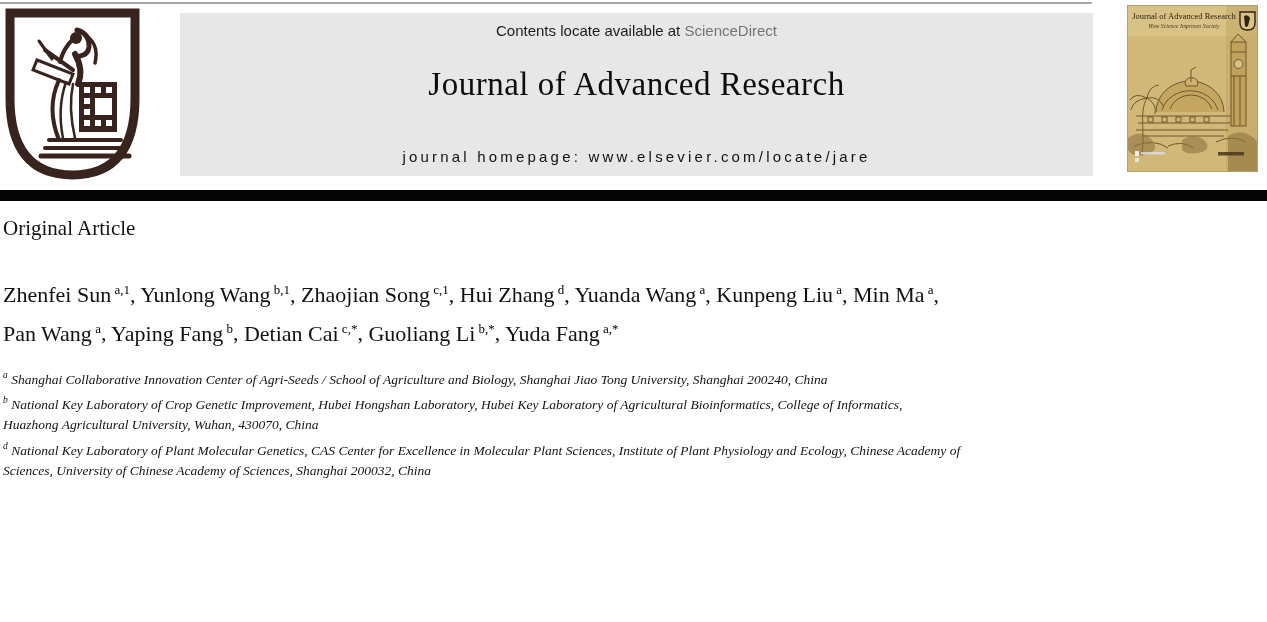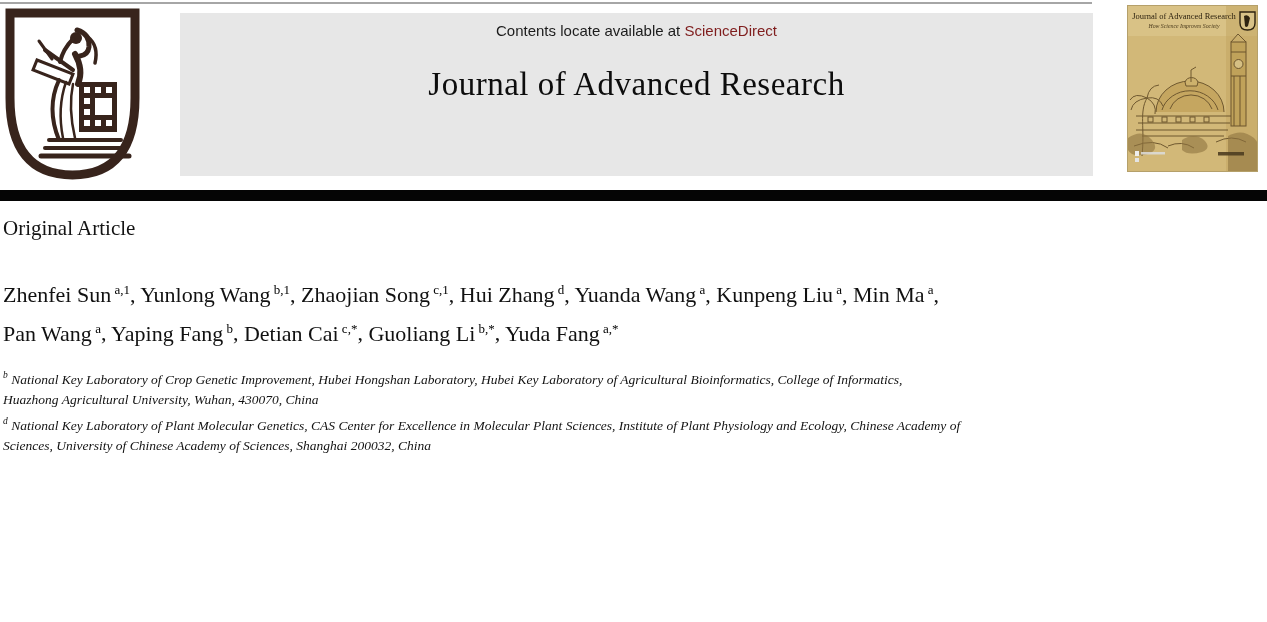--- a/index.html
+++ b/index.html
@@ -9,21 +9,21 @@
   
   .topline{position:absolute;left:0;top:2px;width:1092px;height:2px;background:#a6a6a6;}
 
   
   .pub-logo{position:absolute;left:3px;top:8px;width:139px;height:175px;}
 
   
   .banner{position:absolute;left:180px;top:13px;width:913px;height:163px;background:#e7e7e7;
           text-align:center;}
   .contents-line{margin-top:9px;font-family:"Liberation Sans",sans-serif;font-size:15px;color:#1c1c1c;}
-  .sd-link{color:#7f1d1d;text-decoration:none;cursor:pointer;}
+  .sd-link{color:#737373;text-decoration:none;cursor:pointer;}
   .journal-title{margin-top:27px;font-size:33px;color:#0d0d0d;letter-spacing:0.5px;}
   .homepage-line{position:absolute;left:0;right:0;bottom:11px;
                  font-family:"Liberation Sans",sans-serif;font-size:15px;letter-spacing:3.2px;
                  color:#111;cursor:pointer;}
 
   
   .cover{position:absolute;left:1127px;top:5px;width:131px;height:167px;background:#d2b878;
          border:1px solid #b5a06a;box-sizing:border-box;overflow:hidden;cursor:pointer;}
   .cover-title{position:absolute;top:5px;left:0;width:112px;text-align:center;z-index:2;
                font-size:8.5px;color:#2e2310;font-family:"Liberation Serif",serif;}
@@ -83,20 +83,21 @@
         <path d="M46 132 H118" stroke-width="4"></path>
         <path d="M42 140 H122" stroke-width="4"></path>
         <path d="M38 148 H126" stroke-width="5"></path>
       </g>
     </svg>
   </div>
 
   <div class="banner">
     <div class="contents-line"><span>Contents locate available at </span><a class="sd-link">ScienceDirect</a></div>
     <div class="journal-title">Journal of Advanced Research</div>
+    <div class="homepage-line">journal homepage: www.elsevier.com/locate/jare</div>
   </div>
 
   <div class="cover">
     <svg viewBox="0 0 131 167" width="131" height="167">
       <rect x="0" y="0" width="131" height="167" fill="#d2b878"></rect>
       <rect x="0" y="0" width="131" height="30" fill="#dcc68c" opacity="0.7"></rect>
       <rect x="98" y="0" width="33" height="167" fill="#c2a45f" opacity="0.5"></rect>
       <g fill="none" stroke="#5d4723" stroke-width="1" opacity="0.85">
         <path d="M28 106 A34 31 0 0 1 96 106" fill="#c3a35c"></path>
         <path d="M34 104 A29 26 0 0 1 90 104"></path>
@@ -134,20 +135,21 @@
     <div class="cover-title">Journal of Advanced Research</div>
     <div class="cover-subtitle">How Science Improves Society</div>
   </div>
 
   <div class="black-rule"></div>
 
   <div class="main">
     <div class="article-type">Original Article</div>
     <div class="authors"><span class="author"><span>Zhenfei Sun</span><sup>&nbsp;a,1</sup></span>, <span class="author"><span>Yunlong Wang</span><sup>&nbsp;b,1</sup></span>, <span class="author"><span>Zhaojian Song</span><sup>&nbsp;c,1</sup></span>, <span class="author"><span>Hui Zhang</span><sup>&nbsp;d</sup></span>, <span class="author"><span>Yuanda Wang</span><sup>&nbsp;a</sup></span>, <span class="author"><span>Kunpeng Liu</span><sup>&nbsp;a</sup></span>, <span class="author"><span>Min Ma</span><sup>&nbsp;a</sup></span>, <br><span class="author"><span>Pan Wang</span><sup>&nbsp;a</sup></span>, <span class="author"><span>Yaping Fang</span><sup>&nbsp;b</sup></span>, <span class="author"><span>Detian Cai</span><sup>&nbsp;c,*</sup></span>, <span class="author"><span>Guoliang Li</span><sup>&nbsp;b,*</sup></span>, <span class="author"><span>Yuda Fang</span><sup>&nbsp;a,*</sup></span></div>
     <div class="affiliations">
+        <div class="affil"><sup>a</sup><span class="affil-text"> Shanghai Collaborative Innovation Center of Agri-Seeds / School of Agriculture and Biology, Shanghai Jiao Tong University, Shanghai 200240, China</span></div>
         <div class="affil"><sup>b</sup><span class="affil-text"> National Key Laboratory of Crop Genetic Improvement, Hubei Hongshan Laboratory, Hubei Key Laboratory of Agricultural Bioinformatics, College of Informatics,
 Huazhong Agricultural University, Wuhan, 430070, China</span></div>
         <div class="affil"><sup>d</sup><span class="affil-text"> National Key Laboratory of Plant Molecular Genetics, CAS Center for Excellence in Molecular Plant Sciences, Institute of Plant Physiology and Ecology, Chinese Academy of
 Sciences, University of Chinese Academy of Sciences, Shanghai 200032, China</span></div>
       </div>
   </div>
 
 </div>
 
 </body></html>

